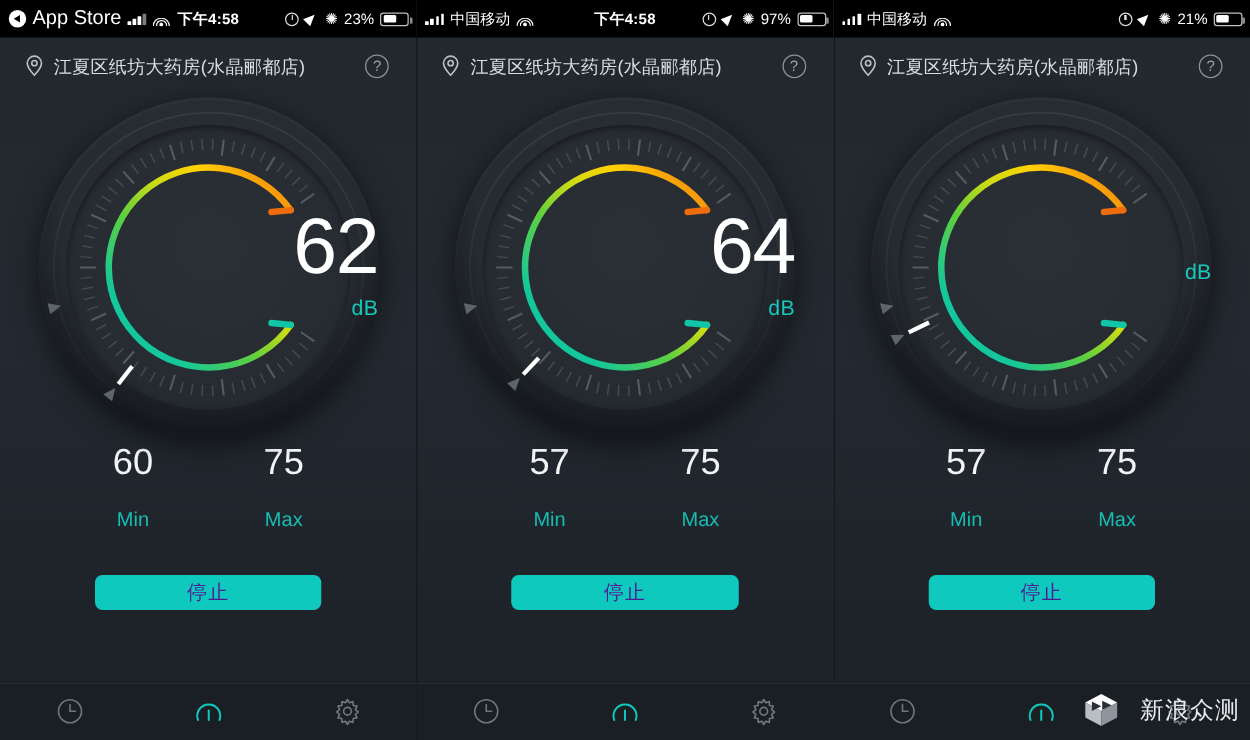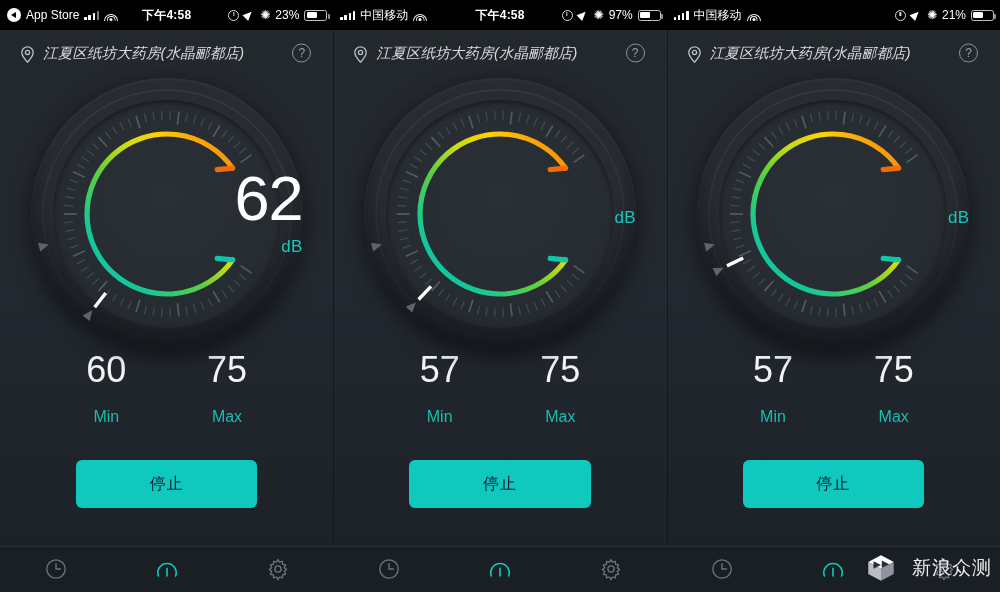--- a/index.html
+++ b/index.html
@@ -32,21 +32,21 @@
   .sb-center{ position:absolute; left:0; right:0; text-align:center; font-size:12px; font-weight:600; letter-spacing:.2px;}
   .sb-right{ position:absolute; right:6px; display:flex; align-items:center; gap:5px; font-size:12px; }
   .back-chip{
     width:14px;height:14px;border-radius:50%;background:#fff;
     display:flex;align-items:center;justify-content:center;
   }
   .back-chip i{
     width:0;height:0;border-top:3.4px solid transparent;border-bottom:3.4px solid transparent;
     border-right:5px solid #000; margin-right:1px;
   }
-  .sb-app{ font-size:12px; font-weight:400; }
+  .sb-app{ font-size:16px; font-weight:400; }
   .bars{ display:flex; align-items:flex-end; gap:1.5px; height:10px; }
   .bars span{ width:2.6px; background:#fff; border-radius:.5px; }
   .bars span:nth-child(1){height:3.5px;}
   .bars span:nth-child(2){height:5.5px;}
   .bars span:nth-child(3){height:7.5px;}
   .bars span:nth-child(4){height:9.5px;}
   .bars.dim span:nth-child(4){ background:#7b7b7b; }
   .carrier{ font-size:12px; }
   .wifi{ position:relative; width:14px; height:11px; }
   .wifi b{
@@ -65,21 +65,21 @@
     border-left:9px solid #fff; border-top:4.5px solid transparent; border-bottom:4.5px solid transparent;
     transform:rotate(-45deg); transform-origin:50% 50%;
   }
   .bt-ic{ font-size:12px; line-height:1; color:#fff; }
   .battery{ position:relative; width:23px; height:11px; border:1.2px solid rgba(255,255,255,.75); border-radius:2.6px; }
   .battery::after{ content:""; position:absolute; right:-3.4px; top:3px; width:2px; height:5px; background:rgba(255,255,255,.55); border-radius:0 1px 1px 0;}
   .battery i{ position:absolute; left:1.3px; top:1.3px; bottom:1.3px; background:#fff; border-radius:1.2px; }
 
   
   .header{ position:relative; height:46px; display:flex; align-items:center; padding:0 18px 0 20px; }
-  .loc{ display:flex; align-items:flex-end; gap:8px;font-style:italic; }
+  .loc{ display:flex; align-items:flex-start; gap:8px; }
   .pin{ width:15px; height:17px; position:relative; flex:none;}
   .pin svg{ display:block; }
   .loc-name{ color:#d8dde1; font-size:14.5px; letter-spacing:.2px; white-space:nowrap; }
   .help{
     position:absolute; right:22px; top:50%; transform:translateY(-50%);
     width:19px; height:19px; border:1.3px solid #8b9399; border-radius:50%;
     color:#9aa1a7; font-size:12px; line-height:17px; text-align:center;
   }
 
   
@@ -102,28 +102,28 @@
   }
   .readout .val{
     display:block; color:#fff; font-size:63px; line-height:60px;
     font-weight:400; letter-spacing:-1px;
   }
   .readout .unit{ display:block; color:#16c8bd; font-size:17px; margin-top:9px; letter-spacing:.3px; }
 
   
   .mmrow{ display:flex; justify-content:center; gap:0; padding:0 46px; margin-top:2px; }
   .mm{ flex:1; text-align:center; }
-  .mm .n{ display:block; color:#f2f4f5; font-size:36px; line-height:34px; font-weight:400; }
+  .mm .n{ display:block; color:#f2f4f5; font-size:29px; line-height:34px; font-weight:400; }
   .mm .l{ display:block; color:#16bdb2; font-size:16px; margin-top:21px; }
 
   
   .btn-wrap{ padding:0 76px; margin-top:34px; }
   .btn{
-    height:48px; border-radius:6px; background:#0fc9bf;
-    color:#0f172a; font-size:16px; display:flex; align-items:center; justify-content:center;
+    height:28px; border-radius:6px; background:#0fc9bf;
+    color:#4c1d95; font-size:16px; display:flex; align-items:center; justify-content:center;
     letter-spacing:1px; border:none; width:100%;
     font-family:"DejaVu Sans","Liberation Sans",sans-serif;
   }
 
   
   .tabbar{
     position:absolute; left:0; right:0; bottom:0; height:46px;
     background:#1a1f24; box-shadow:inset 0 1px 0 #2b3138;
     display:flex; align-items:center;
   }
@@ -472,20 +472,21 @@
               <polygon points="-5,-4.5 5,0 -5,4.5" fill="#5d646c" transform="translate(13.0,167.8) rotate(345.5)"></polygon>
             </g>
 
     <path d="M 201.53 181.89 A 80 80 0 1 1 201.53 90.11" fill="none" stroke="url(#arcg64)" stroke-width="5.2" stroke-linecap="round"></path>
     <path d="M 201.5 181.9 L 186.2 180.4" fill="none" stroke="#10c6a8" stroke-width="5.2" stroke-linecap="round"></path>
     <path d="M 201.5 90.1 L 186.2 91.6" fill="none" stroke="#ef6c0c" stroke-width="5.2" stroke-linecap="round"></path>
 
     <line x1="67.0" y1="208.4" x2="54.6" y2="221.5" stroke="#ffffff" stroke-width="3.4" stroke-linecap="butt"></line>
   </svg>
         <div class="readout">
+          <span class="val">64</span>
           <span class="unit">dB</span>
         </div>
       </div>
     </div>
 
     <div class="mmrow">
       <div class="mm">
         <span class="n">57</span>
         <span class="l">Min</span>
       </div>

